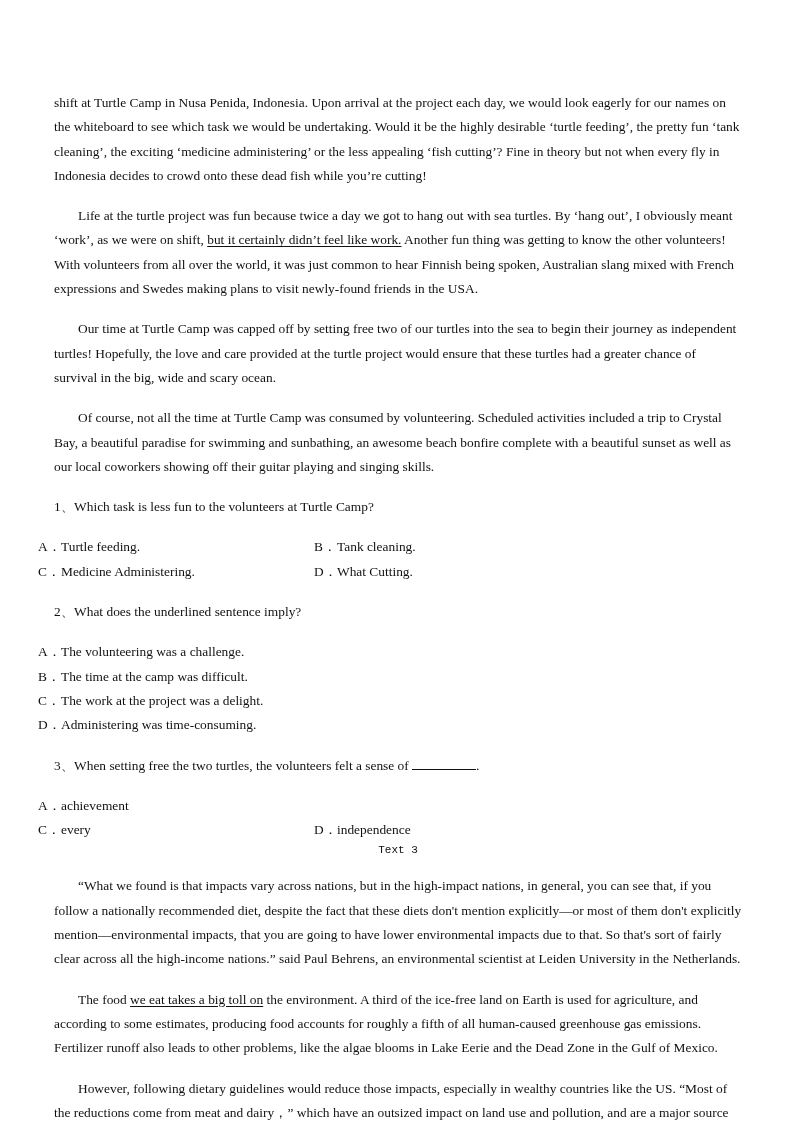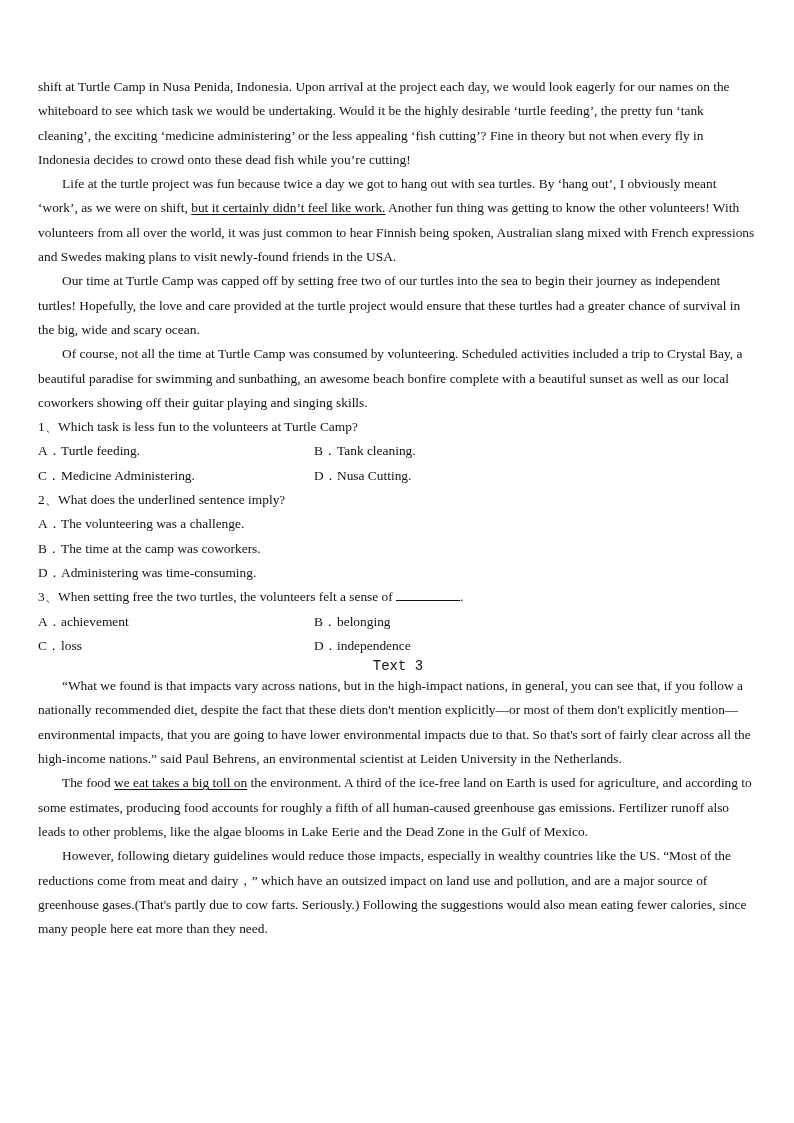--- a/index.html
+++ b/index.html
@@ -1,63 +1,63 @@
 <!DOCTYPE html>
 <html><head>
 <meta charset="utf-8">
 <style>
   html, body { margin: 0; padding: 0; background: #ffffff; }
   body { width: 794px; height: 1123px; position: relative; overflow: hidden;
          font-family: "Liberation Serif", "DejaVu Serif", serif; color: #111; }
   .page { position: absolute; left: 38px; top: 75px; width: 720px;
           font-size: 13.4px; line-height: 24.3px; }
-  p { margin: 0; text-align: left; }
+  p { margin: 16px; text-align: left; }
   .ind { text-indent: 24px; }
   .ind2 { text-indent: 42px; }
   u { text-decoration: underline; text-underline-offset: 2px; }
   .opt-row { display: flex; }
   .opt-row .col { width: 276px; }
   .opt-row .col span.lbl { display: inline-block; width: 23px; }
   .one span.lbl { display: inline-block; width: 23px; }
   .section-title { text-align: center; font-family: "Liberation Mono", "DejaVu Sans Mono", monospace;
-                   font-size: 14px; line-height: 16px; margin: 0 0 0 0; padding-left: 0; }
+                   font-size: 11px; line-height: 16px; margin: 0 0 0 0; padding-left: 0; }
   .blank { display: inline-block; width: 64px; border-bottom: 1px solid #111; height: 11px; vertical-align: baseline; }
 </style>
 </head>
 <body>
 
 <div class="page">
 
   <p>shift at Turtle Camp in Nusa Penida, Indonesia. Upon arrival at the project each day, we would look eagerly for our names on the whiteboard to see which task we would be undertaking. Would it be the highly desirable ‘turtle feeding’, the pretty fun ‘tank cleaning’, the exciting ‘medicine administering’ or the less appealing ‘fish cutting’? Fine in theory but not when every fly in Indonesia decides to crowd onto these dead fish while you’re cutting!</p>
   <p class="ind"><span>Life at the turtle project was fun because twice a day we got to hang out with sea turtles. By ‘hang out’, I obviously meant ‘work’, as we were on shift, </span><u>but it certainly didn’t feel like work.</u><span> Another fun thing was getting to know the other volunteers! With volunteers from all over the world, it was just common to hear Finnish being spoken, Australian slang mixed with French expressions and Swedes making plans to visit newly-found friends in the USA.</span></p>
   <p class="ind">Our time at Turtle Camp was capped off by setting free two of our turtles into the sea to begin their journey as independent turtles! Hopefully, the love and care provided at the turtle project would ensure that these turtles had a greater chance of survival in the big, wide and scary ocean.</p>
   <p class="ind">Of course, not all the time at Turtle Camp was consumed by volunteering. Scheduled activities included a trip to Crystal Bay, a beautiful paradise for swimming and sunbathing, an awesome beach bonfire complete with a beautiful sunset as well as our local coworkers showing off their guitar playing and singing skills.</p>
 
   <p>1、Which task is less fun to the volunteers at Turtle Camp?</p>
   <div class="opt-row">
     <div class="col"><span class="lbl">A．</span><span>Turtle feeding.</span></div>
     <div class="col"><span class="lbl">B．</span><span>Tank cleaning.</span></div>
   </div>
   <div class="opt-row">
     <div class="col"><span class="lbl">C．</span><span>Medicine Administering.</span></div>
-    <div class="col"><span class="lbl">D．</span><span>Nusa Cutting.</span></div>
+    <div class="col"><span class="lbl">D．</span><span>What Cutting.</span></div>
   </div>
 
   <p>2、What does the underlined sentence imply?</p>
   <div class="one"><span class="lbl">A．</span><span>The volunteering was a challenge.</span></div>
-  <div class="one"><span class="lbl">B．</span><span>The time at the camp was coworkers.</span></div>
+  <div class="one"><span class="lbl">B．</span><span>The time at the camp was difficult.</span></div>
+  <div class="one"><span class="lbl">C．</span><span>The work at the project was a delight.</span></div>
   <div class="one"><span class="lbl">D．</span><span>Administering was time-consuming.</span></div>
 
   <p><span>3、When setting free the two turtles, the volunteers felt a sense of</span> <span class="blank"></span><span>.</span></p>
   <div class="opt-row">
     <div class="col"><span class="lbl">A．</span><span>achievement</span></div>
-    <div class="col"><span class="lbl">B．</span><span>belonging</span></div>
   </div>
   <div class="opt-row">
-    <div class="col"><span class="lbl">C．</span><span>loss</span></div>
+    <div class="col"><span class="lbl">C．</span><span>every</span></div>
     <div class="col"><span class="lbl">D．</span><span>independence</span></div>
   </div>
 
   <div class="section-title">Text 3</div>
   <p class="ind">“What we found is that impacts vary across nations, but in the high-impact nations, in general, you can see that, if you follow a nationally recommended diet, despite the fact that these diets don't mention explicitly—or most of them don't explicitly mention—environmental impacts, that you are going to have lower environmental impacts due to that. So that's sort of fairly clear across all the high-income nations.” said Paul Behrens, an environmental scientist at Leiden University in the Netherlands.</p>
   <p class="ind"><span>The food </span><u>we eat takes a big toll on</u><span> the environment. A third of the ice-free land on Earth is used for agriculture, and according to some estimates, producing food accounts for roughly a fifth of all human-caused greenhouse gas emissions. Fertilizer runoff also leads to other problems, like the algae blooms in Lake Eerie and the Dead Zone in the Gulf of Mexico.</span></p>
   <p class="ind">However, following dietary guidelines would reduce those impacts, especially in wealthy countries like the US. “Most of the reductions come from meat and dairy，” which have an outsized impact on land use and pollution, and are a major source of greenhouse gases.(That's partly due to cow farts. Seriously.) Following the suggestions would also mean eating fewer calories, since many people here eat more than they need.</p>
 
 </div>
 

